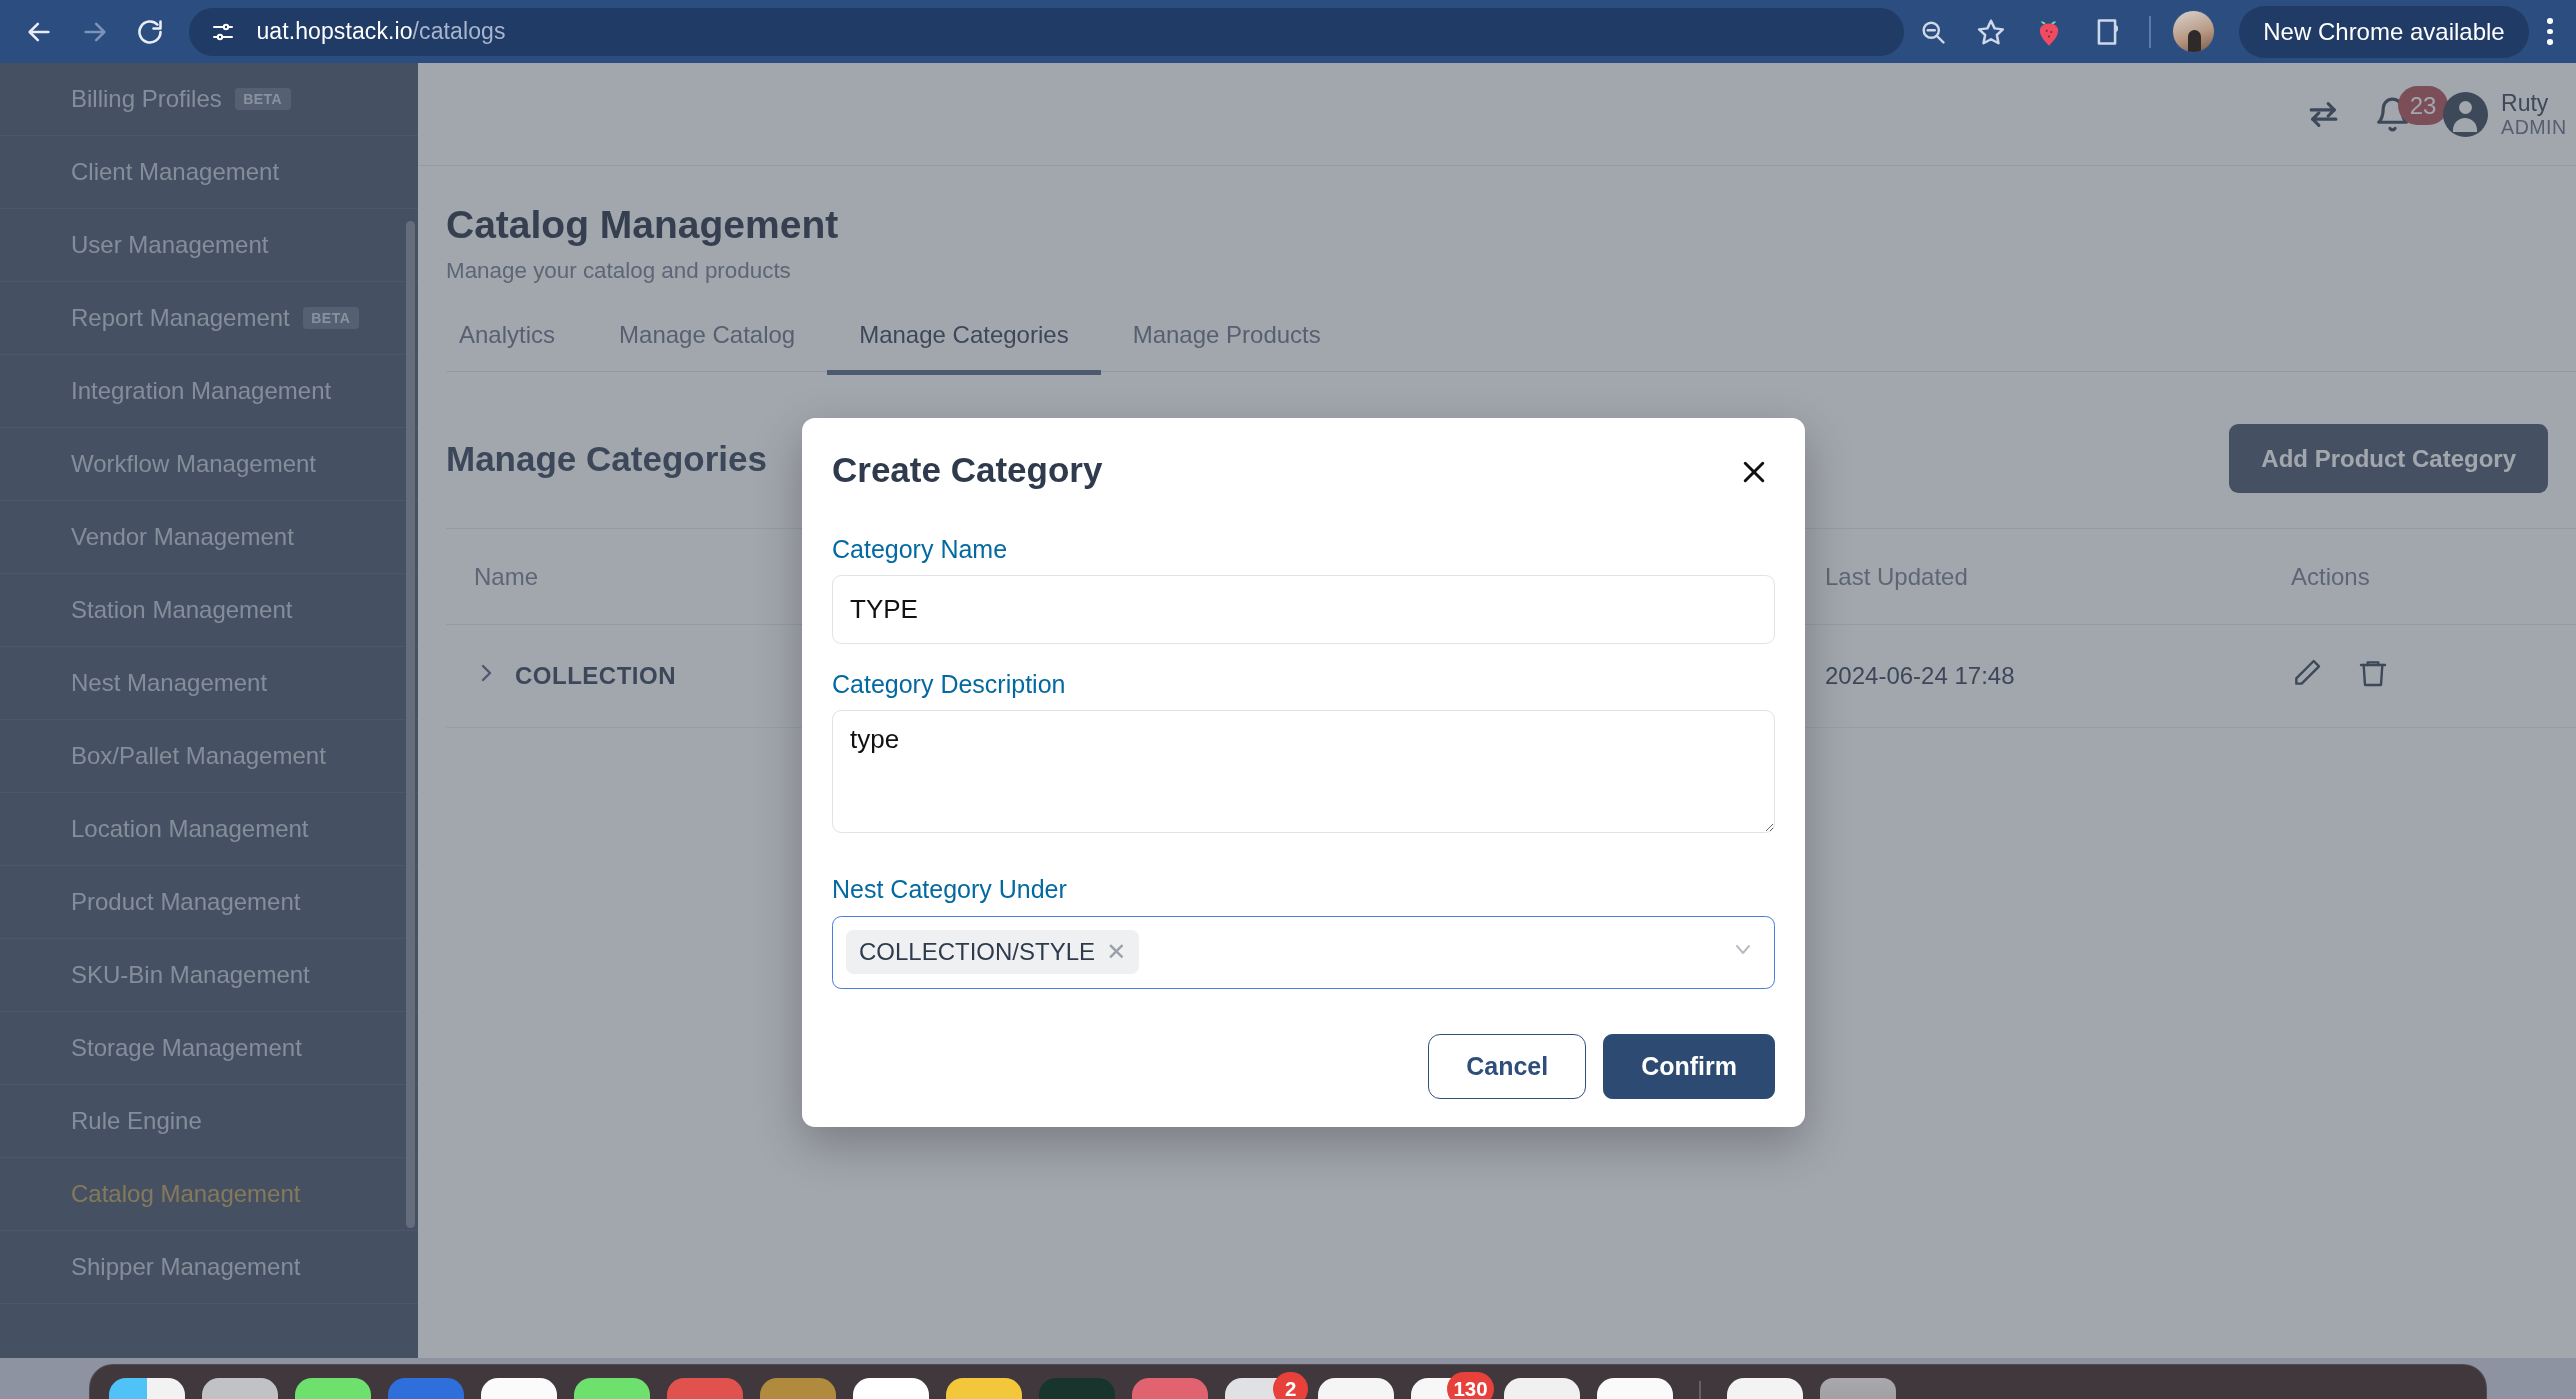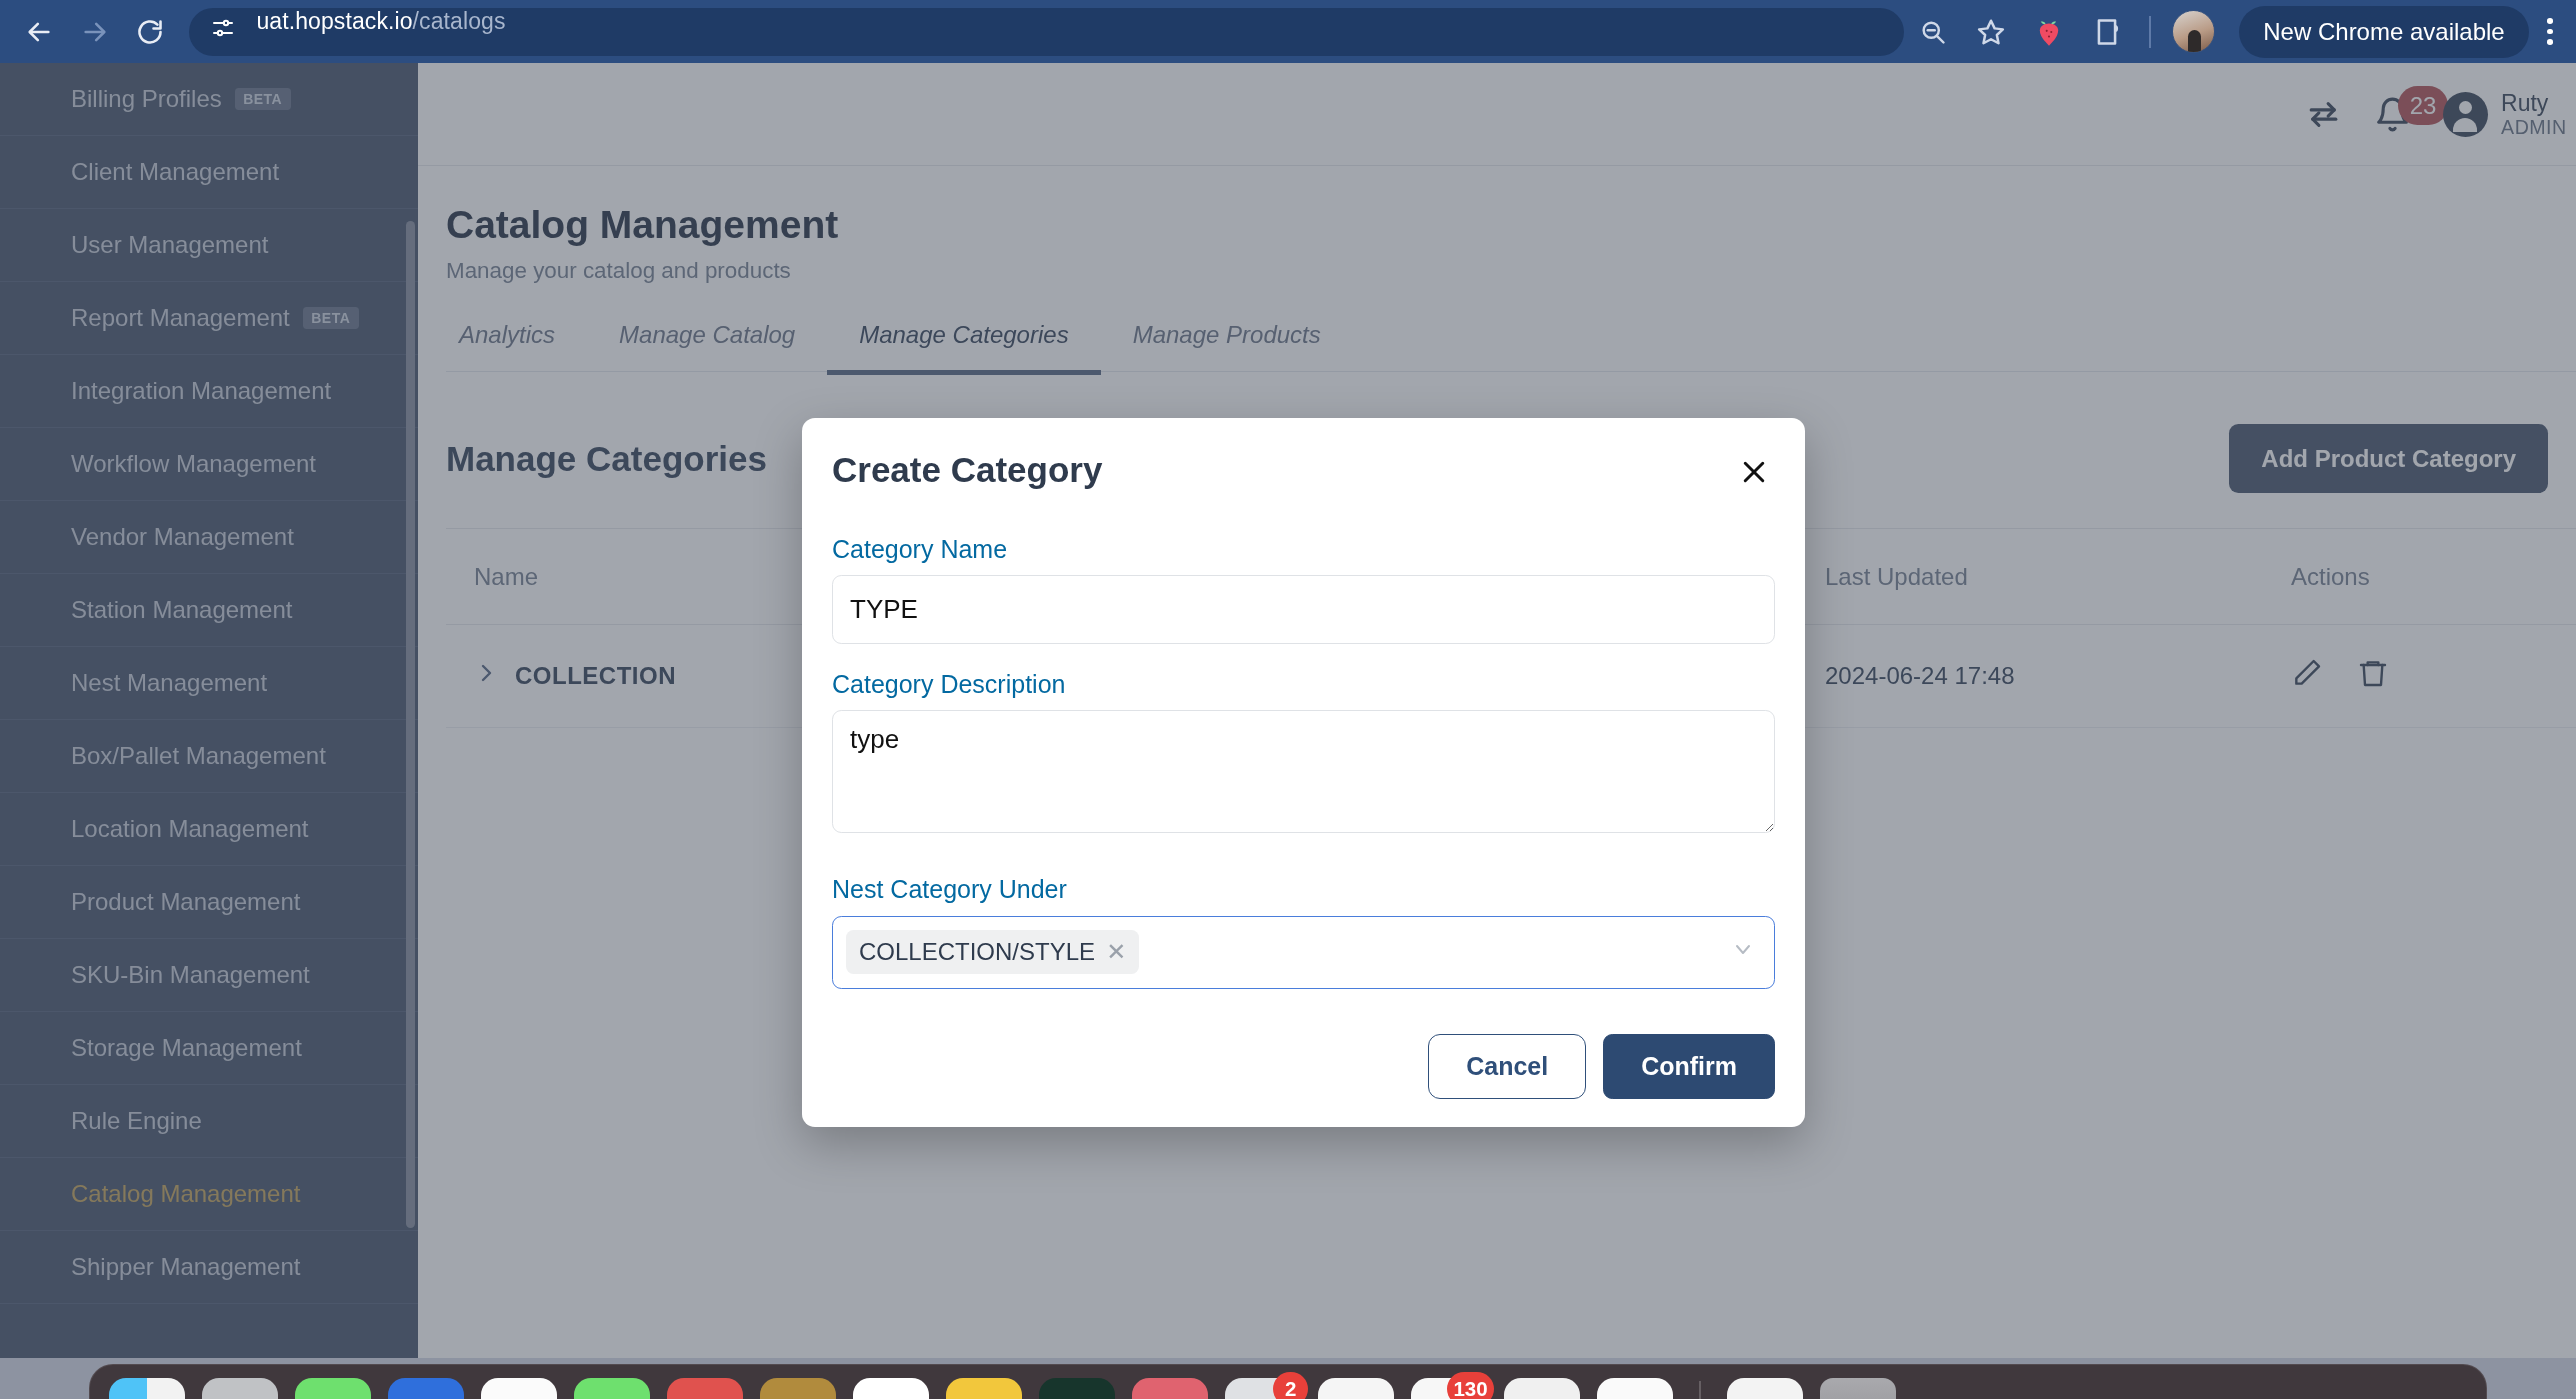--- a/index.html
+++ b/index.html
@@ -22,21 +22,21 @@
     display: flex; align-items: center; justify-content: center;
     color: #e9edf5;
   }
   .nav-btn.disabled { color: #7a93bb; }
   .nav-btn svg { display: block; }
   .omnibox {
     margin-left: 13px;
     height: 48px;
     background: #1f3b66;
     border-radius: 24px;
-    display: flex; align-items: flex-start;
+    display: flex; align-items: center;
     padding: 0 20.5px 0 13px;
     min-width: 1715px;
   }
   .omnibox-icon {
     width: 41px; height: 41px; border-radius: 50%;
     display: flex; align-items: center; justify-content: center;
     color: #fff; flex: 0 0 auto;
   }
   .omnibox-url {
     font-size: 23px; color: #ffffff; margin-left: 13px; white-space: nowrap;
@@ -130,21 +130,20 @@
   .user-name { font-size: 23px; color: #3f4b5e; }
   .user-role { font-size: 19.6px; color: #6b7789; letter-spacing: 0.5px; }
 
   .page { padding: 37px 0 0 28px; }
   .page-title { font-size: 39px; font-weight: bold; color: #2f3b4d; }
   .page-sub { font-size: 22.4px; color: #7a8596; margin-top: 11.2px; }
 
   .tabs {
     margin-top: 37px; display: flex; gap: 0; border-bottom: 1.9px solid #e5e8ee;
     padding-right: 28px;
-    font-style: italic;
   }
   .tab {
     font-size: 24px; color: #6f7a8c; padding: 0 32px 20.5px 32px;
     white-space: nowrap;
   }
   .tab:first-child { padding-left: 13px; }
   .tab.active { color: #3d4b61; border-bottom: 5.6px solid #5b6b86; margin-bottom: -3.7px; }
 
   .section-head {
     display: flex; align-items: center; justify-content: space-between;

